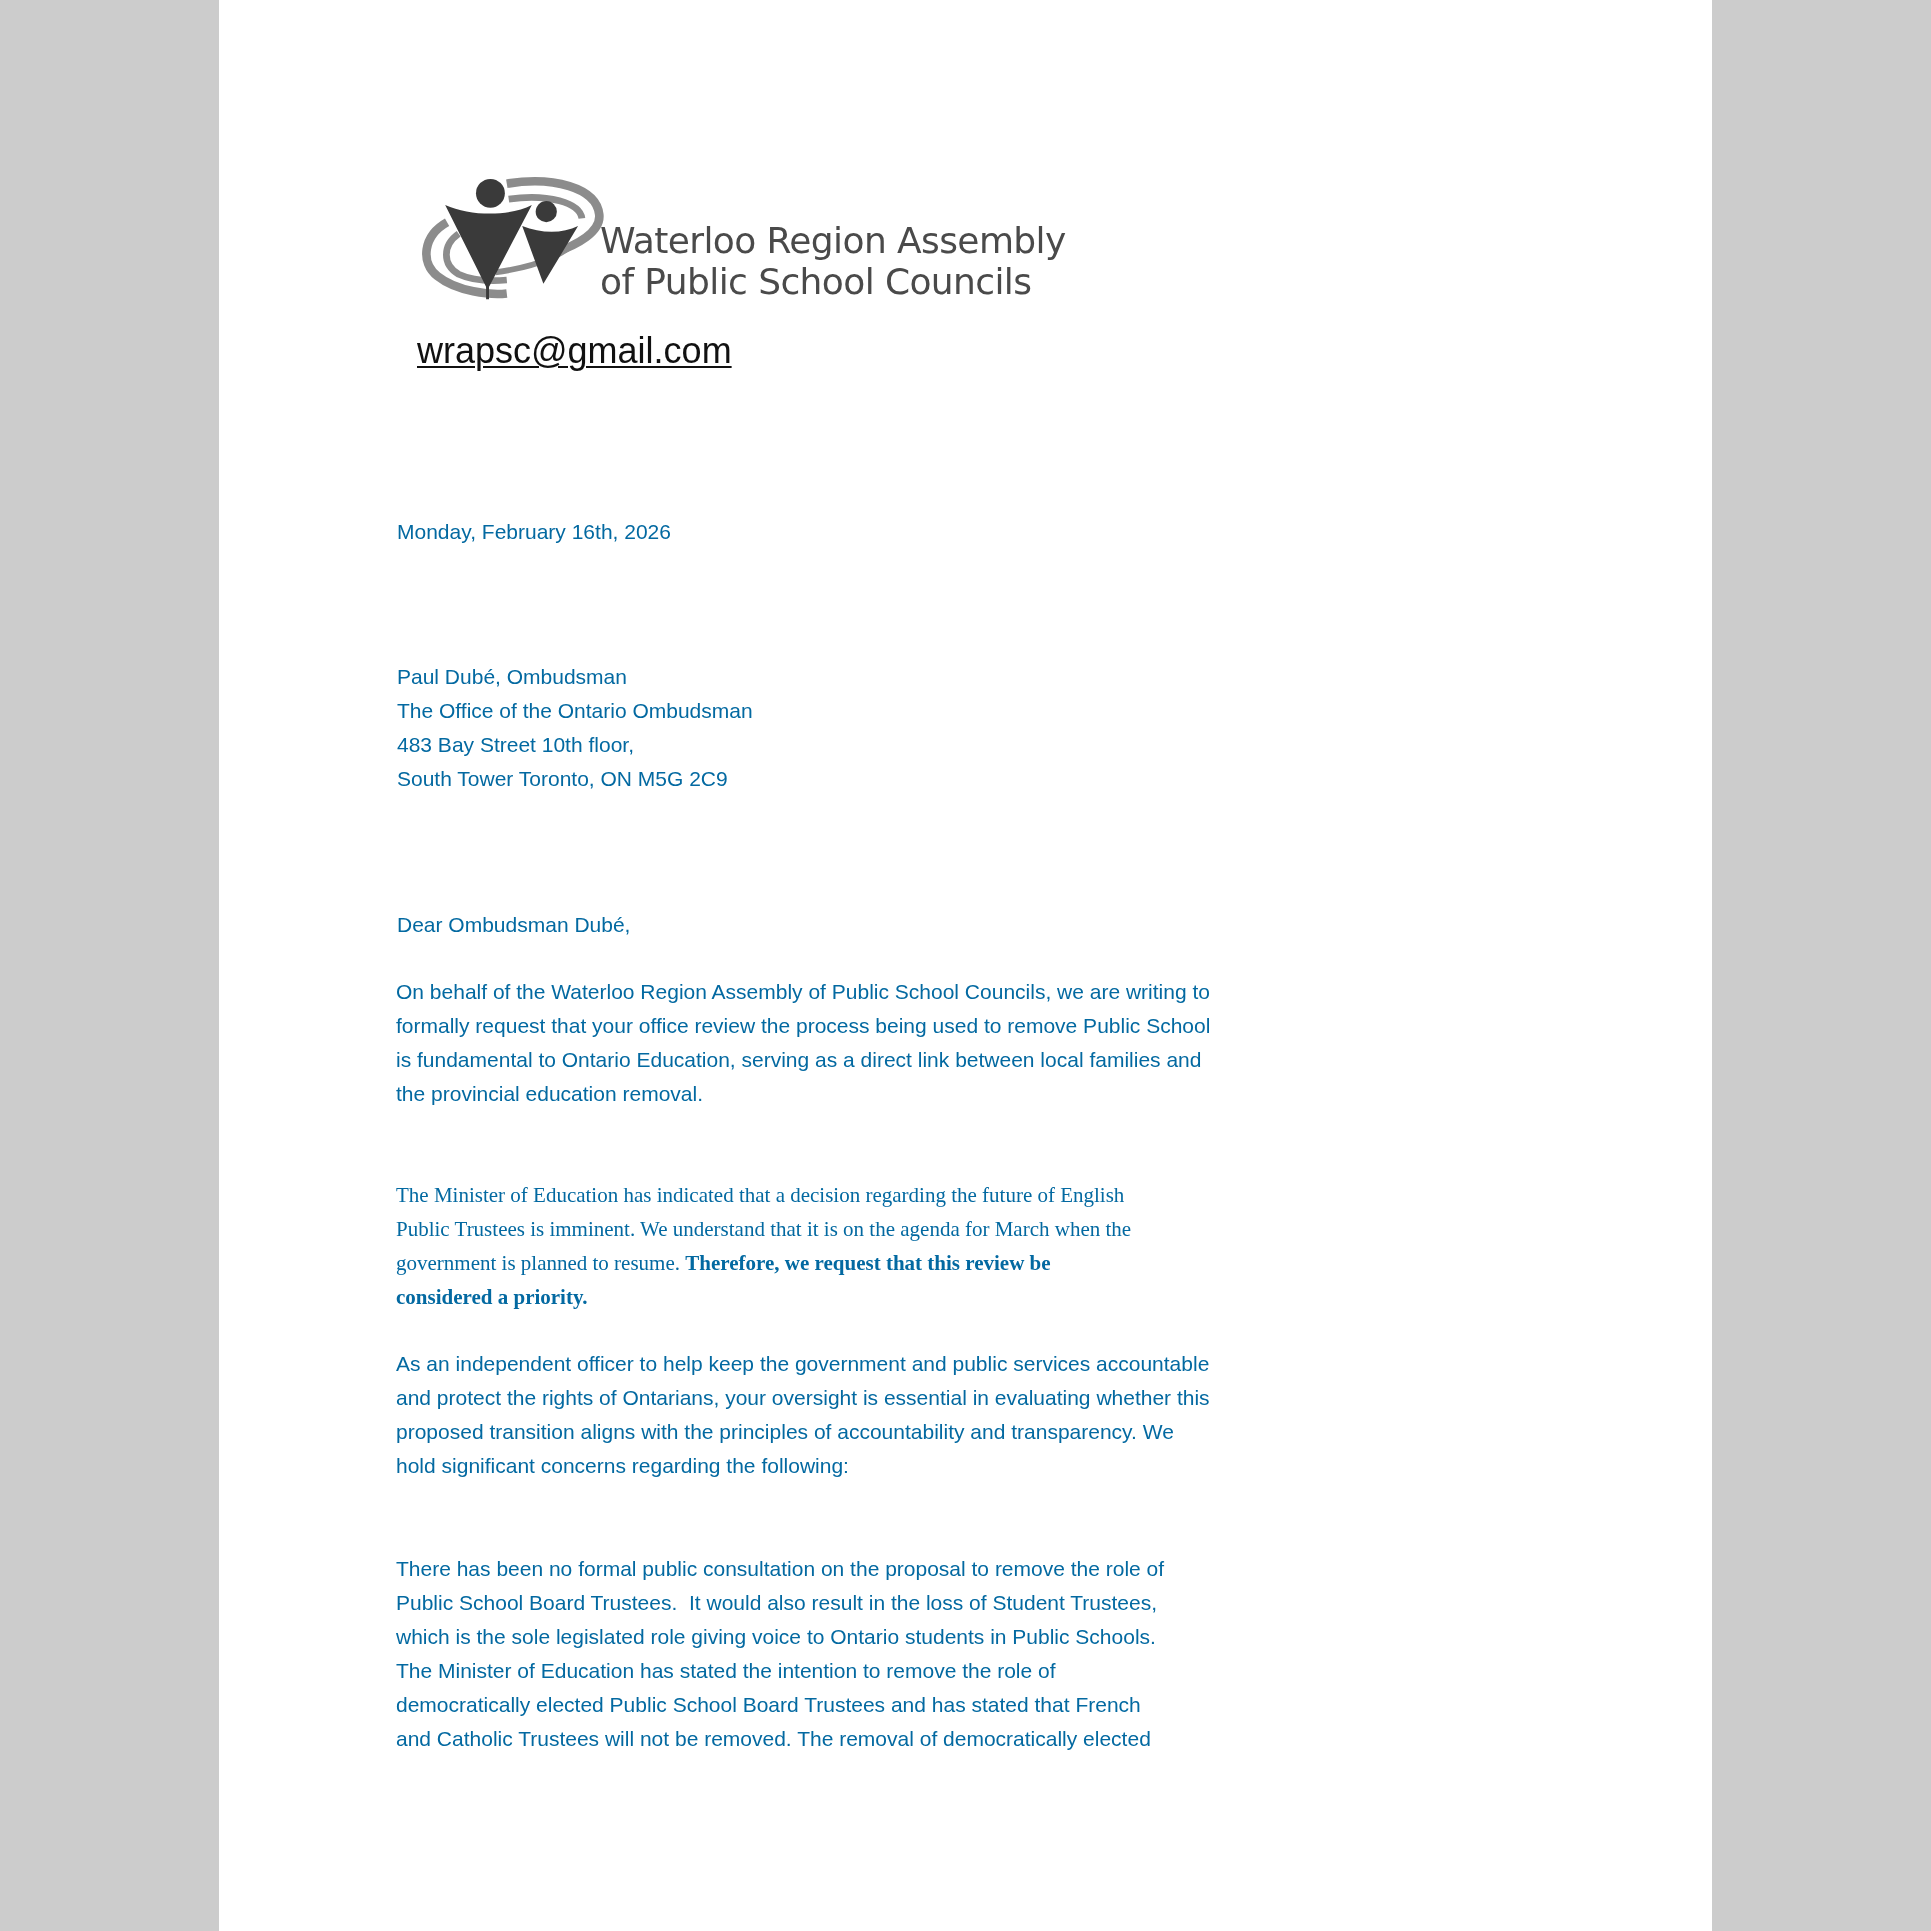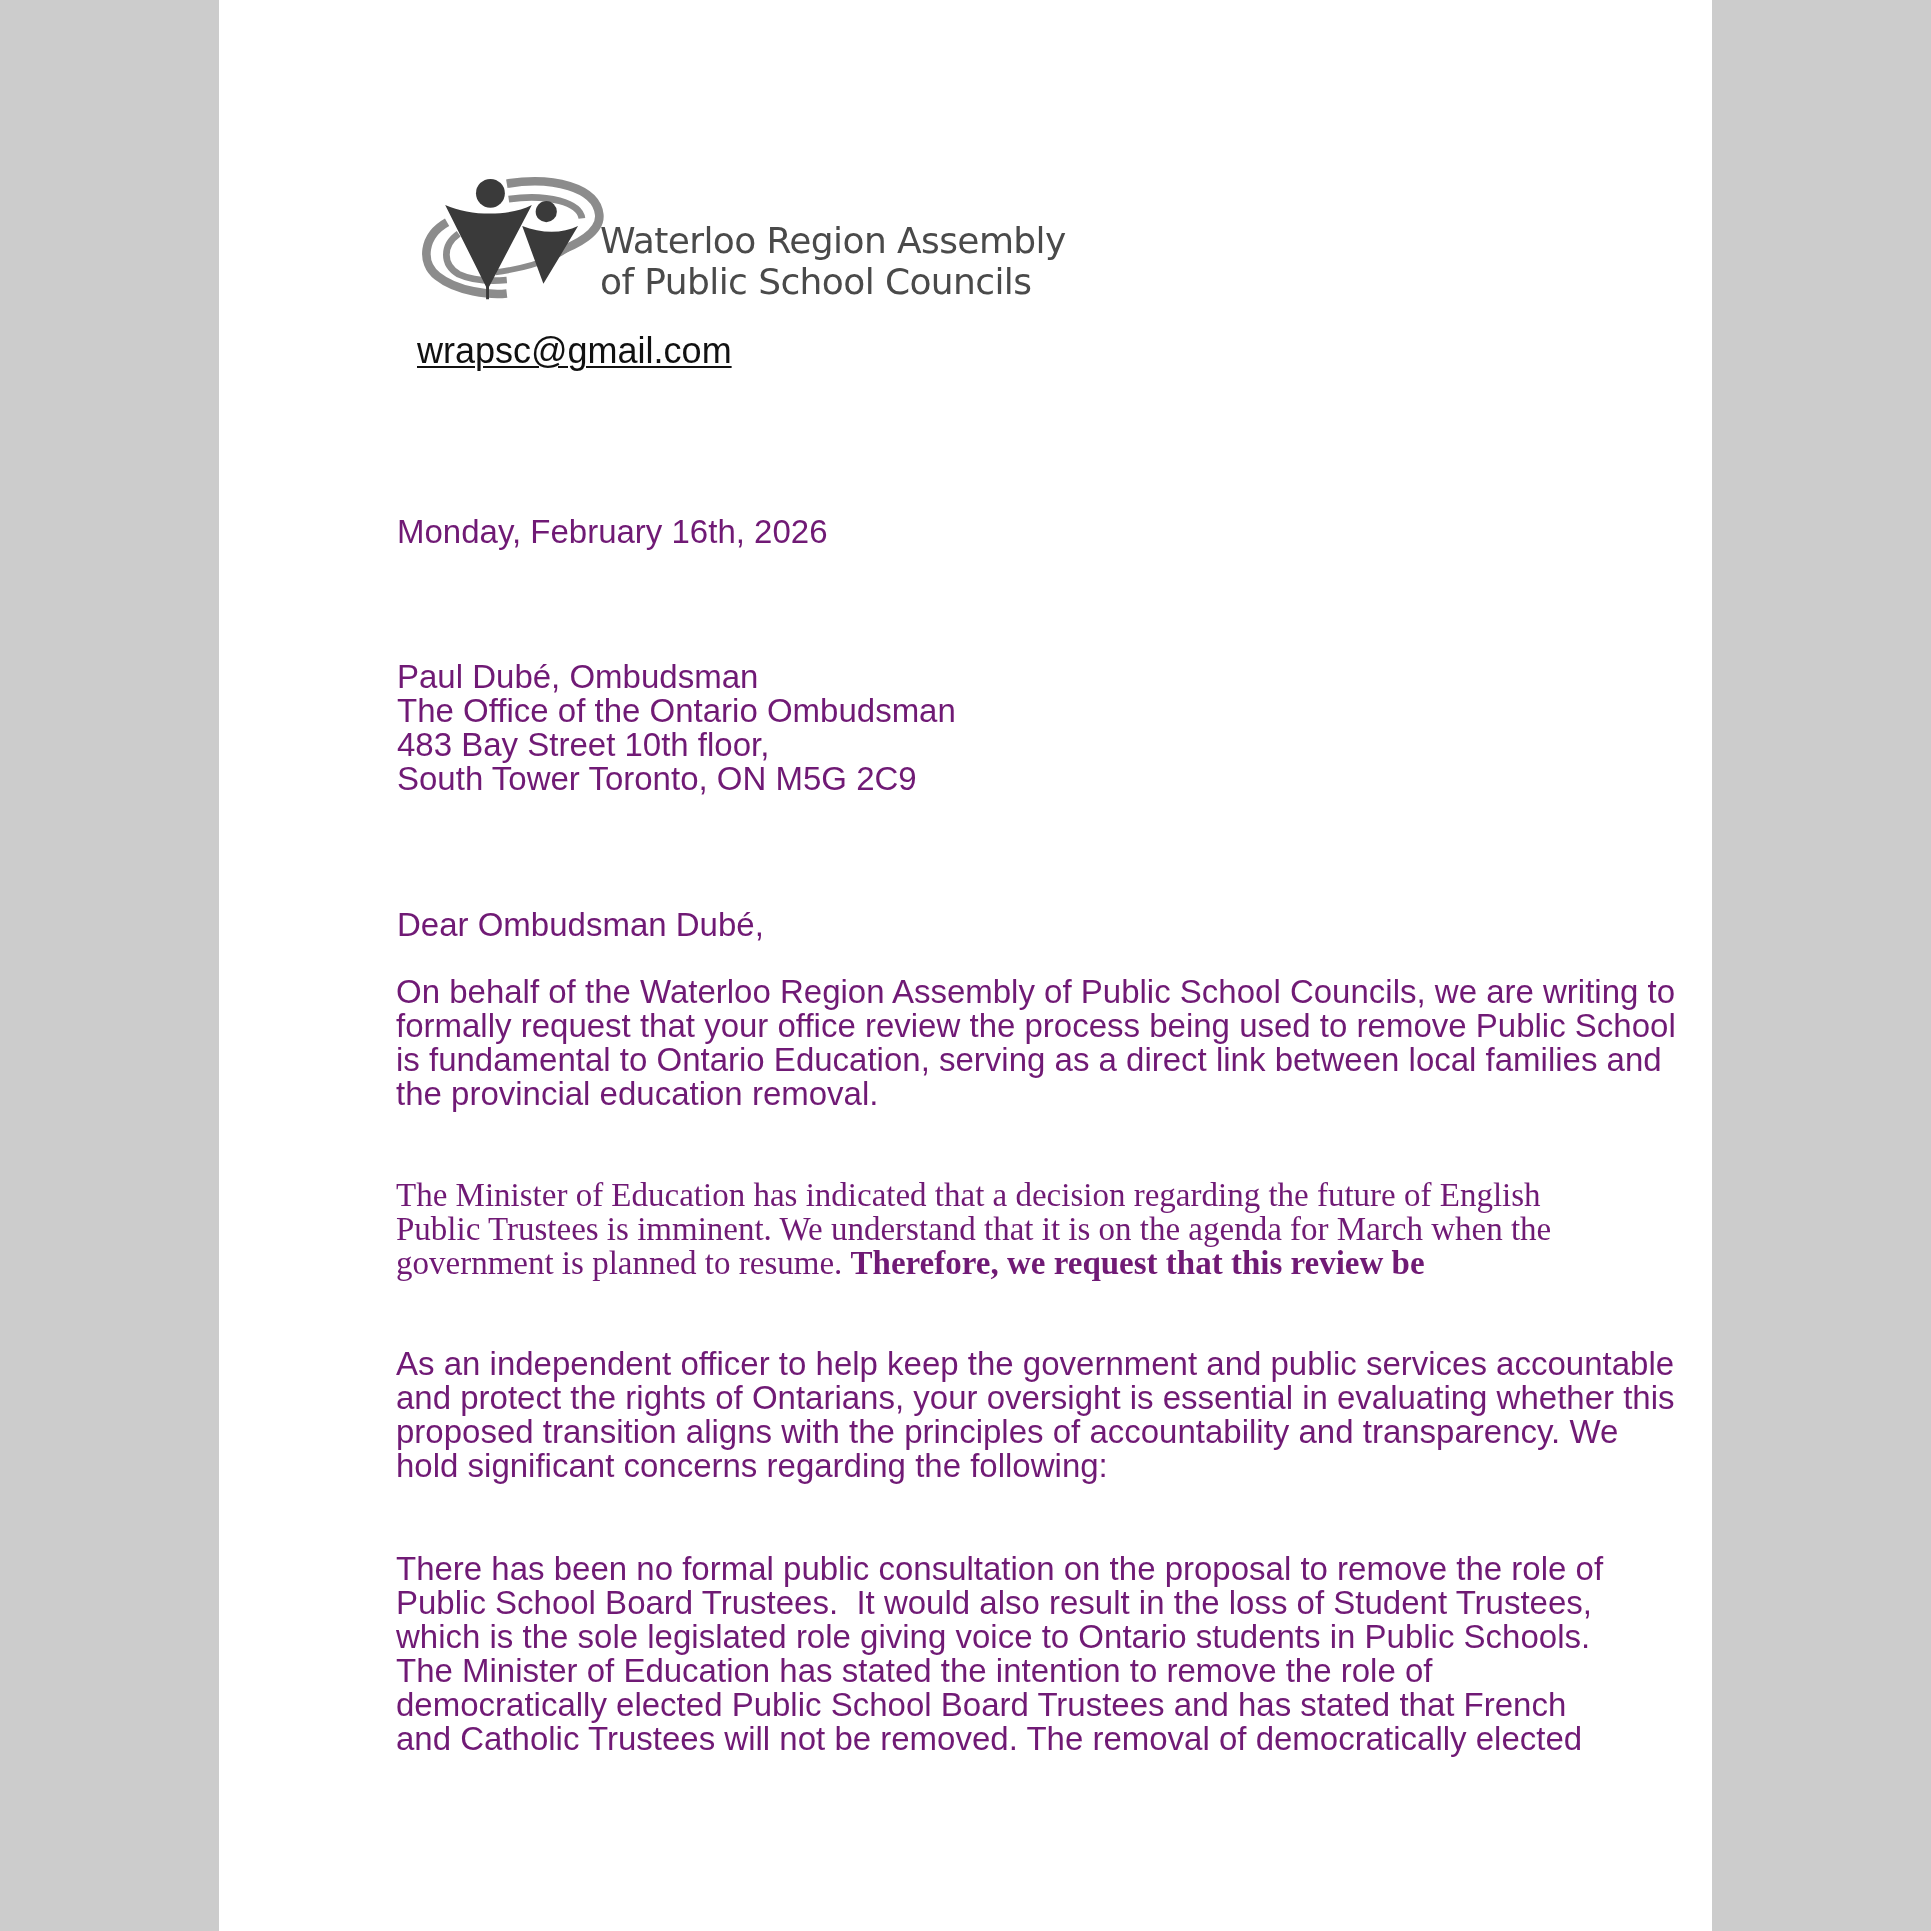--- a/index.html
+++ b/index.html
@@ -55,24 +55,24 @@
       font-size: 36px;
       line-height: 33px;
       color: #111;
       text-decoration: underline;
       text-underline-offset: 2.9px;
       text-decoration-thickness: 1.9px;
     }
     .txt {
       position: absolute;
       left: 397px;
-      font-size: 33px;
+      font-size: 21px;
       line-height: 34px;
       white-space: nowrap;
-      color: #701a75;
+      color: #0369a1;
     }
     .date { top: 515px; }
     .addr { top: 660px; }
     .addr div { height: 34px; }
     .salutation { top: 908px; }
     .para { left: 396px; }
     .para div { height: 34px; }
     .p1 { top: 975px; }
     .p2 { top: 1178px; font-family: Liberation Serif, serif; }
     .p3 { top: 1347px; }
@@ -123,20 +123,21 @@
   <div>On behalf of the Waterloo Region Assembly of Public School Councils, we are writing to</div>
   <div>formally request that your office review the process being used to remove Public School</div>
   <div>is fundamental to Ontario Education, serving as a direct link between local families and</div>
   <div>the provincial education removal.</div>
 </div>
 
 <div class="txt para p2">
   <div>The Minister of Education has indicated that a decision regarding the future of English</div>
   <div>Public Trustees is imminent. We understand that it is on the agenda for March when the</div>
   <div><span style="white-space:pre">government is planned to resume. </span><span class="bold">Therefore, we request that this review be</span></div>
+  <div class="bold">considered a priority.</div>
 </div>
 
 <div class="txt para p3">
   <div>As an independent officer to help keep the government and public services accountable</div>
   <div>and protect the rights of Ontarians, your oversight is essential in evaluating whether this</div>
   <div>proposed transition aligns with the principles of accountability and transparency. We</div>
   <div>hold significant concerns regarding the following:</div>
 </div>
 
 <div class="txt para p4" style="white-space:pre">

